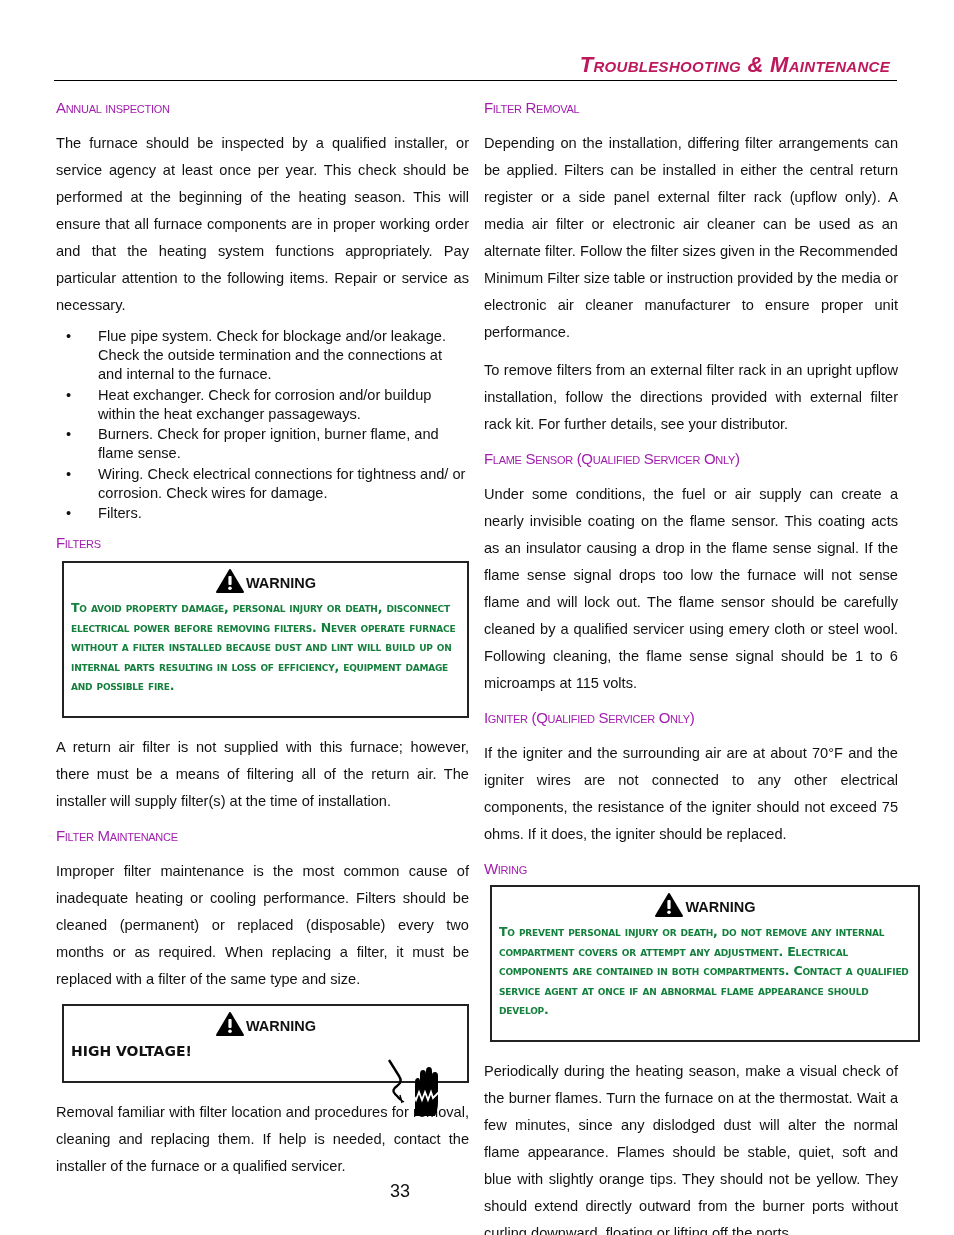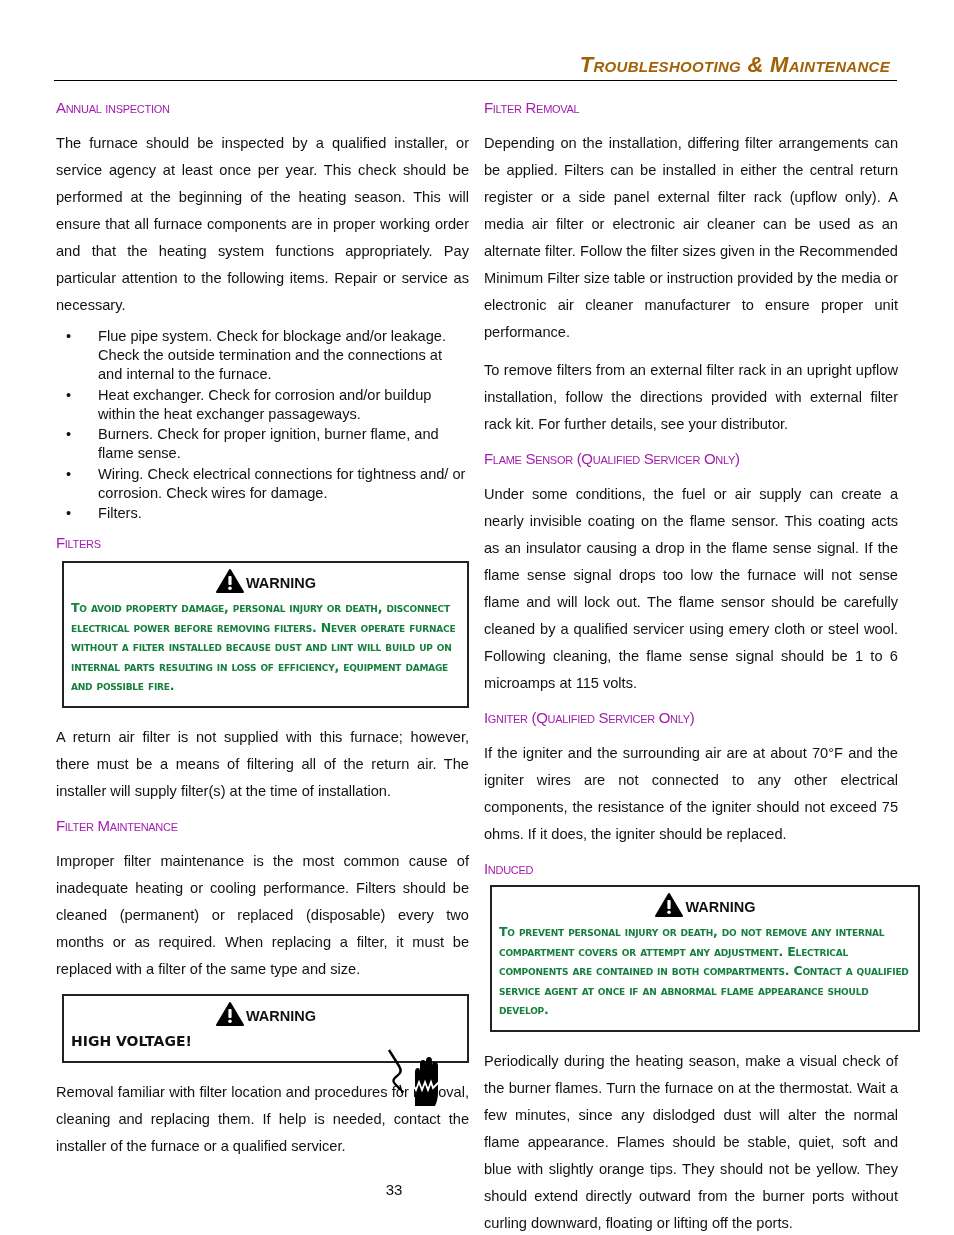--- a/index.html
+++ b/index.html
@@ -1,38 +1,38 @@
 <!DOCTYPE html>
 <html><head>
 <meta charset="utf-8">
 <style>
   html, body { margin: 0; padding: 0; background: #ffffff; }
   body { width: 954px; height: 1235px; position: relative; overflow: hidden;
          font-family: "Liberation Sans", sans-serif; color: #111; }
   .header-title { position: absolute; right: 64px; top: 52px; font-size: 22px; font-weight: bold;
-         font-style: italic; font-variant: small-caps; letter-spacing: 0.3px; color: #a16207; }
+         font-style: italic; font-variant: small-caps; letter-spacing: 0.3px; color: #be185d; }
   .header-rule { position: absolute; left: 54px; top: 80px; width: 843px; height: 0; border-top: 1.5px solid #000; }
   .col { position: absolute; top: 98px; }
   .col-left { left: 56px; width: 413px; }
   .col-right { left: 484px; width: 414px; }
   h3 { margin: 0 0 12px 0; font-size: 15px; font-weight: normal; font-variant: small-caps;
        letter-spacing: -0.3px; line-height: 20px; color: #a21caf; }
   p { margin: 0 0 11px 0; font-size: 14.6px; line-height: 27px; text-align: justify; }
   ul.bullets { list-style: none; margin: -8px 0 10px 0; padding: 0; }
   ul.bullets li { position: relative; padding-left: 42px; font-size: 14.6px; line-height: 19px; margin-bottom: 1.5px; }
   ul.bullets li .dot { position: absolute; left: 10px; top: 0; }
-  .warn { border: 2px solid #222; padding: 6px 6px 10px 7px; margin: 2px 0 16px 6px; position: relative; }
+  .warn { border: 2px solid #222; padding: 6px 6px 20px 7px; margin: 2px 0 16px 6px; position: relative; }
   .warn-head { text-align: center; font-weight: bold; font-size: 14.5px; line-height: 24px; margin-bottom: 3px; }
   .warn-head svg { vertical-align: -5px; margin-right: 2px; }
   .warn-body { font-family: "DejaVu Sans", sans-serif; font-variant: small-caps; font-weight: bold;
                font-size: 12.5px; line-height: 19.5px; letter-spacing: -0.2px; color: #15803d; }
   .hv-title { font-family: "DejaVu Sans", sans-serif; font-weight: bold; font-size: 14px; line-height: 20px; }
   .before { font-variant: normal; font-size: 13px; }
   .shock-icon { position: absolute; right: 26px; top: 52px; }
-  .page-num { position: absolute; left: 0; width: 788px; top: 1181px; text-align: center; font-size: 15px; }
+  .page-num { position: absolute; left: 6px; width: 788px; top: 1181px; text-align: center; font-size: 18px; }
 </style>
 </head>
 <body>
 
 <div class="header-title">Troubleshooting &amp; Maintenance</div>
 <div class="header-rule"></div>
 
 <div class="col col-left">
   <section>
     <h3>Annual inspection</h3>
@@ -98,21 +98,21 @@
     <h3>Flame Sensor (Qualified Servicer Only)</h3>
     <p>Under some conditions, the fuel or air supply can create a nearly invisible coating on the flame sensor.  This coating acts as an insulator causing a drop in the flame sense signal.  If the flame sense signal drops too low the furnace will not sense flame and will lock out.  The flame sensor should be carefully cleaned by a qualified servicer using emery cloth or steel wool. Following cleaning, the flame sense signal should be 1 to 6 microamps at 115 volts.</p>
   </section>
 
   <section>
     <h3>Igniter (Qualified Servicer Only)</h3>
     <p>If the igniter and the surrounding air are at about 70°F and the igniter wires are not connected to any other electrical components, the resistance of the igniter should not exceed 75 ohms. If it does, the igniter should be replaced.</p>
   </section>
 
   <section>
-    <h3 style="margin-bottom:6px;">Induced</h3>
+    <h3 style="margin-bottom:6px;">Wiring</h3>
     <div class="warn" style="margin-right:-22px;">
       <div class="warn-head">
         <svg width="28" height="24" viewBox="0 0 28 24">
             <path d="M14 1 L27 23 L1 23 Z" fill="#000" stroke="#000" stroke-linejoin="round" stroke-width="2"></path>
             <rect x="12.4" y="7" width="3.2" height="9" rx="1" fill="#fff"></rect>
             <circle cx="14" cy="19.2" r="1.8" fill="#fff"></circle>
           </svg><span>WARNING</span>
       </div>
       <div class="warn-body">To prevent personal injury or death, do not remove any internal compartment covers or attempt any adjustment. Electrical components are contained in both compartments. Contact a qualified service agent at once if an abnormal flame appearance should develop.</div>
     </div>

